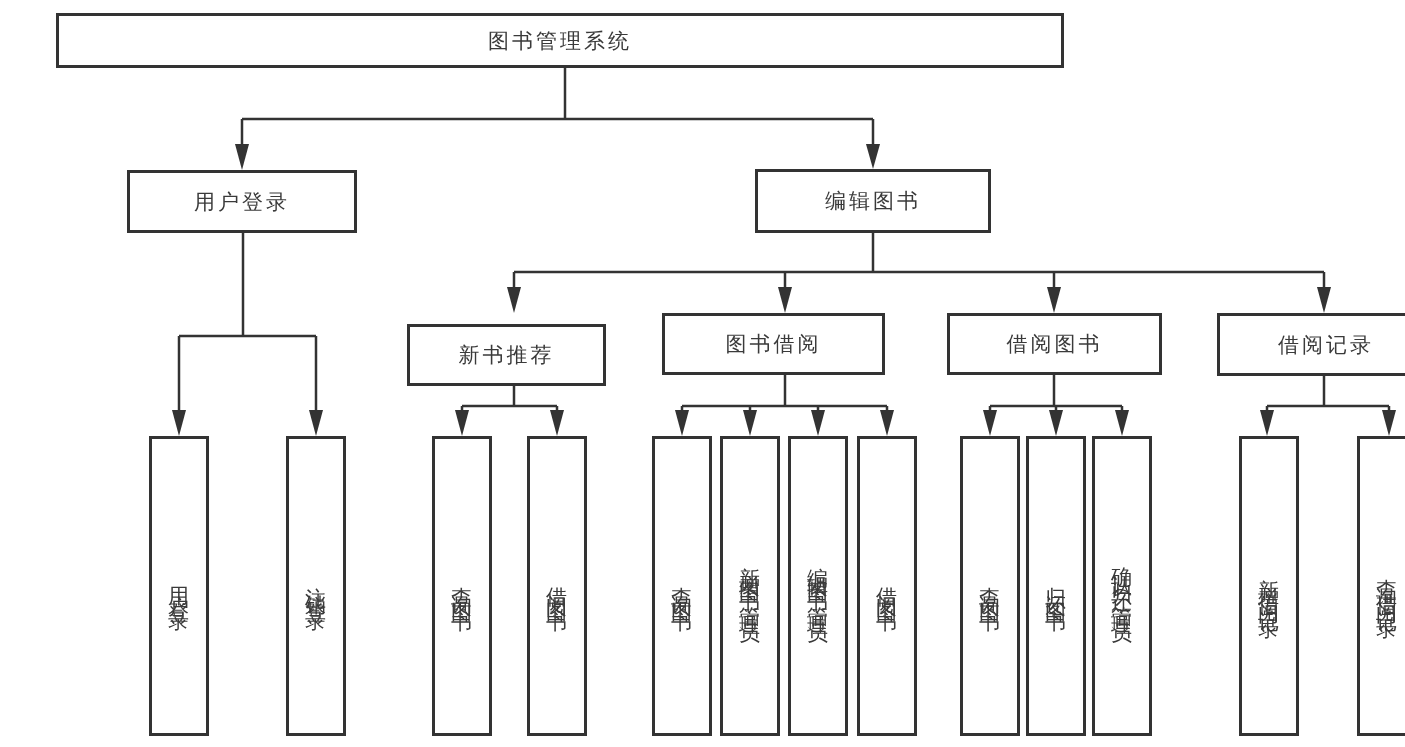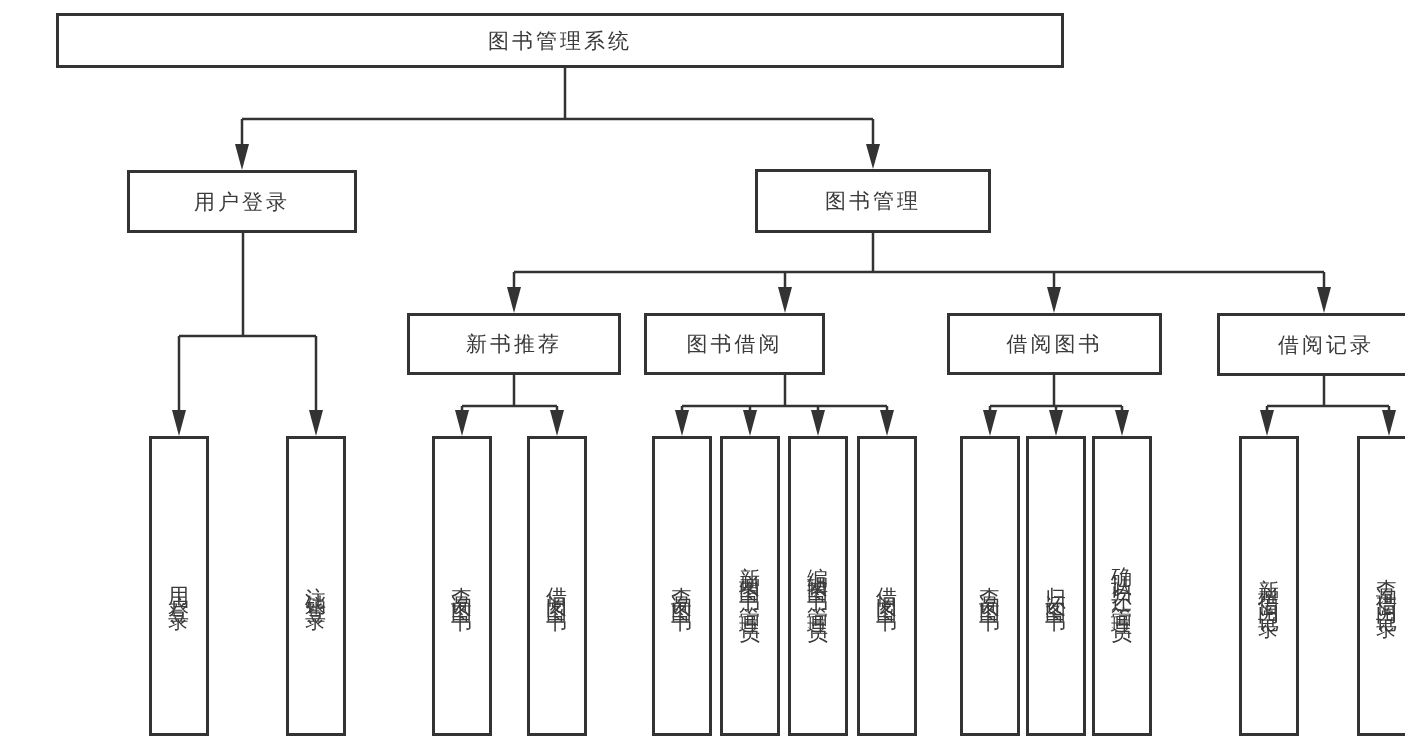--- a/index.html
+++ b/index.html
@@ -129,24 +129,24 @@
       <polygon points="1005,410 1019,410 1012,436"></polygon>
       <polygon points="1071,410 1085,410 1078,436"></polygon>
       <polygon points="1216,410 1230,410 1223,436"></polygon>
       <polygon points="1338,410 1352,410 1345,436"></polygon>
     </g>
   </svg>
 
   <div class="node" style="left:12px; top:13px; width:1008px; height:55px;">图书管理系统</div>
 
   <div class="node" style="left:83px; top:170px; width:230px; height:63px;">用户登录</div>
-  <div class="node" style="left:711px; top:169px; width:236px; height:64px;">图书管理</div>
+  <div class="node" style="left:711px; top:169px; width:236px; height:64px;">编辑图书</div>
 
-  <div class="node" style="left:363px; top:313px; width:214px; height:62px;">新书推荐</div>
-  <div class="node" style="left:600px; top:313px; width:181px; height:62px;">图书借阅</div>
+  <div class="node" style="left:363px; top:324px; width:199px; height:62px;">新书推荐</div>
+  <div class="node" style="left:618px; top:313px; width:223px; height:62px;">图书借阅</div>
   <div class="node" style="left:903px; top:313px; width:215px; height:62px;">借阅图书</div>
   <div class="node" style="left:1173px; top:313px; width:218px; height:63px;">借阅记录</div>
 
   <div class="leaf" style="left:105px;">用户登录</div>
   <div class="leaf" style="left:242px;">注销登录</div>
 
   <div class="leaf" style="left:388px;">查询图书</div>
   <div class="leaf" style="left:483px;">借阅图书</div>
 
   <div class="leaf" style="left:608px;">查询图书</div>

